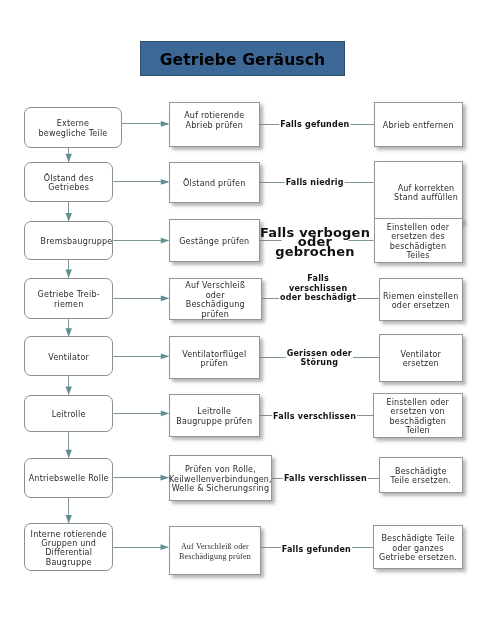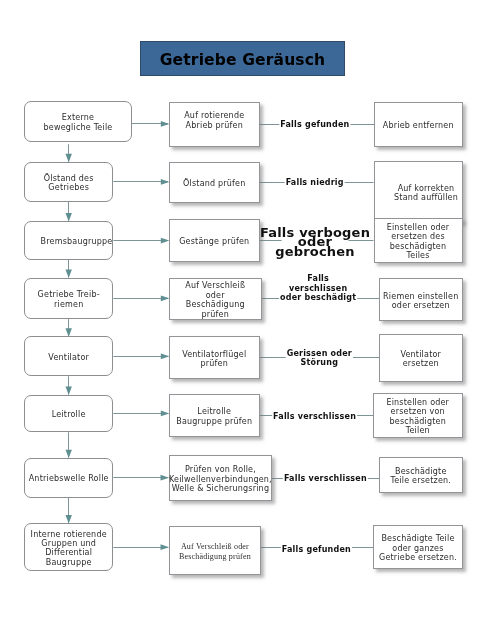--- a/index.html
+++ b/index.html
@@ -85,21 +85,21 @@
       <line x1="113.4" y1="547.5" x2="167.7" y2="547.5" class="ln"></line>
       <polygon points="169.1,547.2 160.5,544.3000000000001 160.5,550.1" class="hd"></polygon>
       <line x1="260.2" y1="547.5" x2="280.8453125" y2="547.5" class="ln"></line>
       <line x1="351.9546875" y1="547.5" x2="373" y2="547.5" class="ln"></line>
     </svg>
 
   <div class="title-bar">
     <span>Getriebe Geräusch</span>
   </div>
 
-<div class="node comp" style="left: 24px; top: 101px; width: 108px; height: 40.8px;">
+<div class="node comp" style="left: 24px; top: 107px; width: 98px; height: 40.8px;">
       <div class="txt">Externe
 bewegliche Teile</div>
     </div>
     <div class="node rect" style="left: 169px; top: 102.2px; width: 90.5px; height: 44.6px;">
       <div class="txt" style="transform: translateY(-5px);">Auf rotierende
 Abrieb prüfen</div>
     </div>
     <div class="node rect" style="left: 374px; top: 102.2px; width: 88.5px; height: 44.6px;">
       <div class="txt">Abrieb entfernen</div>
     </div>

